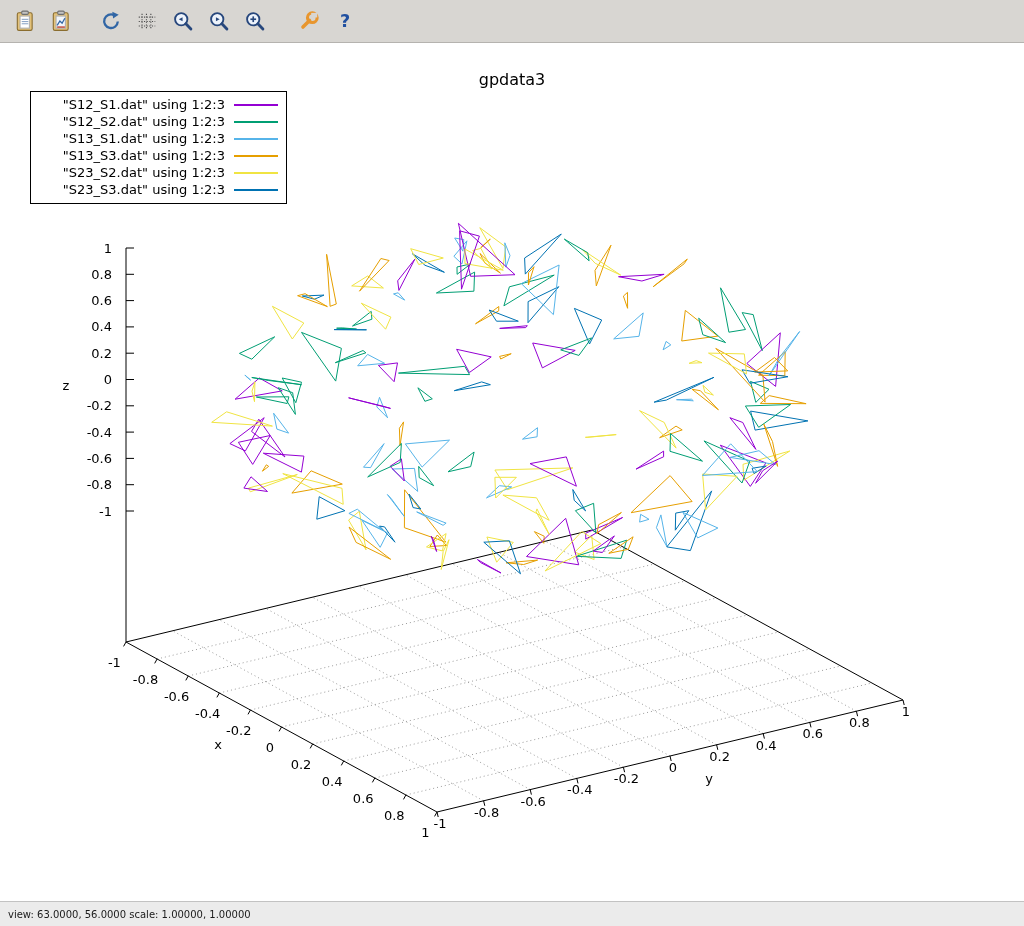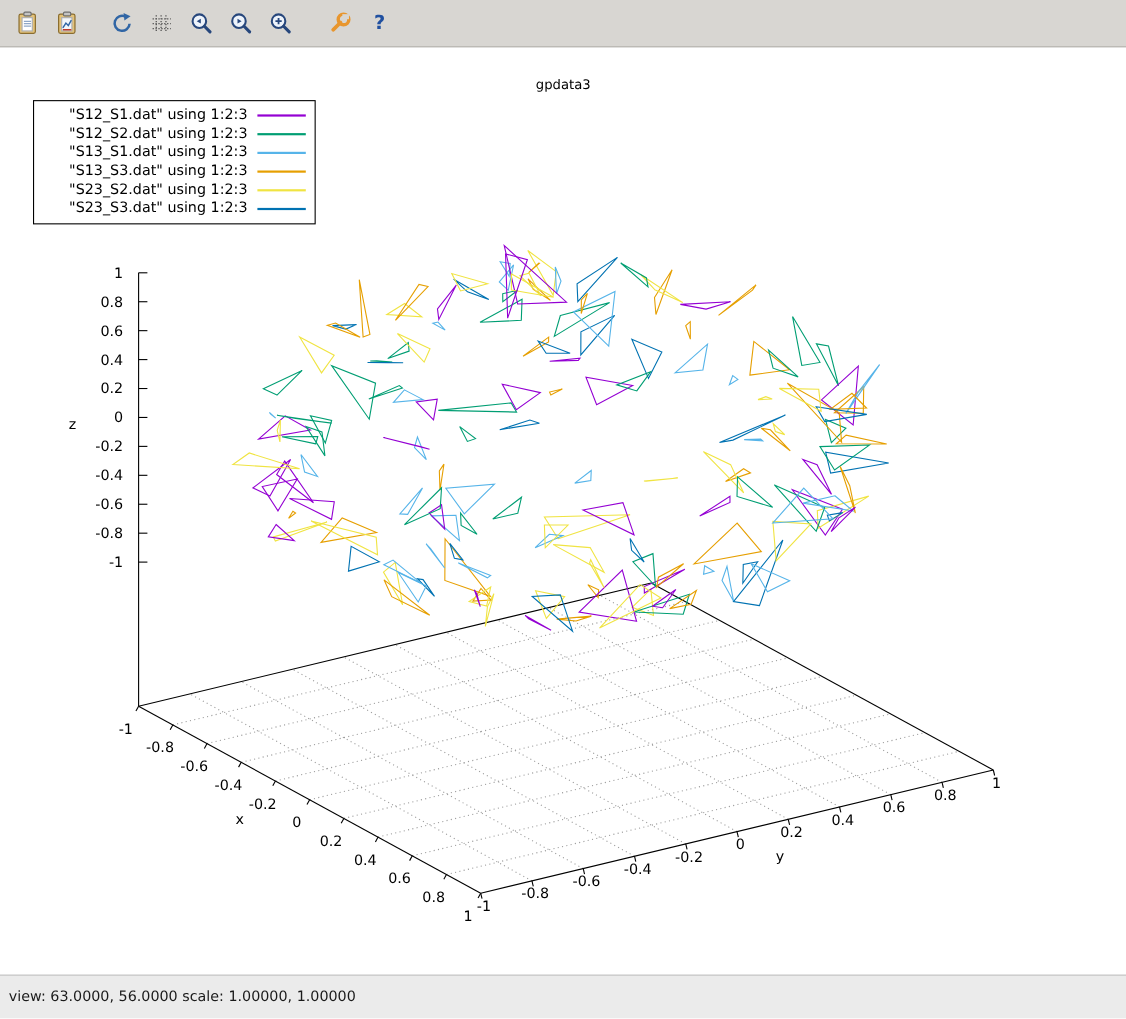--- a/index.html
+++ b/index.html
@@ -5,29 +5,29 @@
   *{box-sizing:border-box}
   html,body{margin:0;padding:0;width:1024px;height:926px;background:#ffffff;
     font-family:"DejaVu Sans",sans-serif;overflow:hidden;position:relative}
   .toolbar{position:absolute;top:0;left:0;right:0;height:43px;background:#d8d6d2;
     border-bottom:1px solid #b5b3af;display:flex;align-items:center;padding-left:10px;z-index:3}
   .tb{width:30px;height:30px;background:transparent;border:1px solid transparent;padding:3px;
     margin-right:6px;display:flex;align-items:center;justify-content:center;cursor:pointer}
   .gap{margin-left:14px}
   .gap2{margin-left:18px}
   #plot-svg{position:absolute;left:0;top:0;width:1024px;height:926px;z-index:1}
-  .title{position:absolute;top:70px;left:0;width:1024px;text-align:center;font-size:12px;color:#000;z-index:2}
+  .title{position:absolute;top:70px;left:0;width:1024px;text-align:center;font-size:16px;color:#000;z-index:2}
   .legend{position:absolute;left:30px;top:91px;border:1px solid #000;background:#fff;
     padding:4px 8px 5px 8px;z-index:2}
   .lrow{display:flex;align-items:center;height:17px;font-size:13px;white-space:pre;color:#000}
   .llab{display:inline-block;width:186px;text-align:right}
   .lsam{display:inline-block;width:44px;height:2px;margin-left:9px}
-  .statusbar{position:absolute;left:0;right:0;bottom:0;height:40px;background:#ebebeb;
+  .statusbar{position:absolute;left:0;right:0;bottom:0;height:25px;background:#ebebeb;
     border-top:1px solid #c2c2c2;display:flex;align-items:center;padding-left:8px;
-    font-size:13px;color:#1a1a1a;z-index:3}
+    font-size:10px;color:#1a1a1a;z-index:3}
   svg.plot text{font-family:"DejaVu Sans",sans-serif;font-size:13px;fill:#000}
   .grid{stroke:#9c9c9c;stroke-width:1;stroke-dasharray:1 3}
   .axis{stroke:#000;stroke-width:1;fill:none}
 </style>
 </head>
 <body>
 
 <div>
 
   <div class="toolbar">

